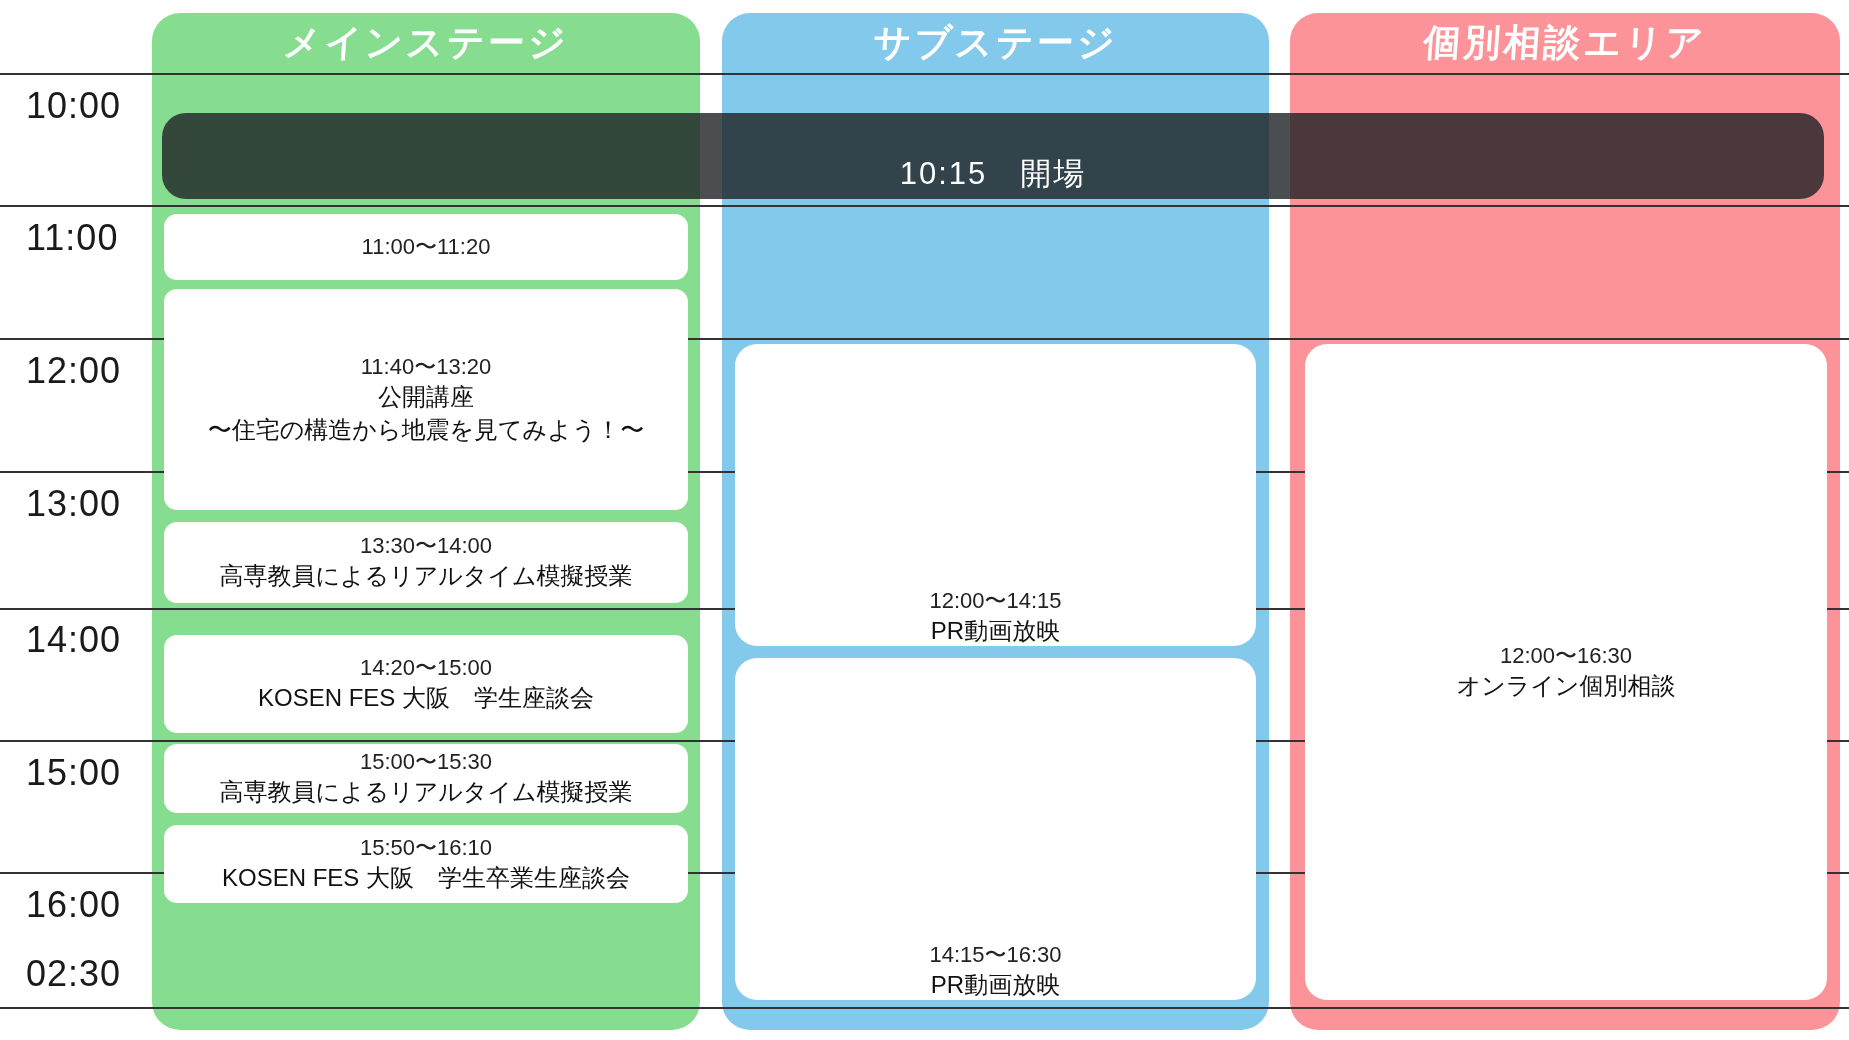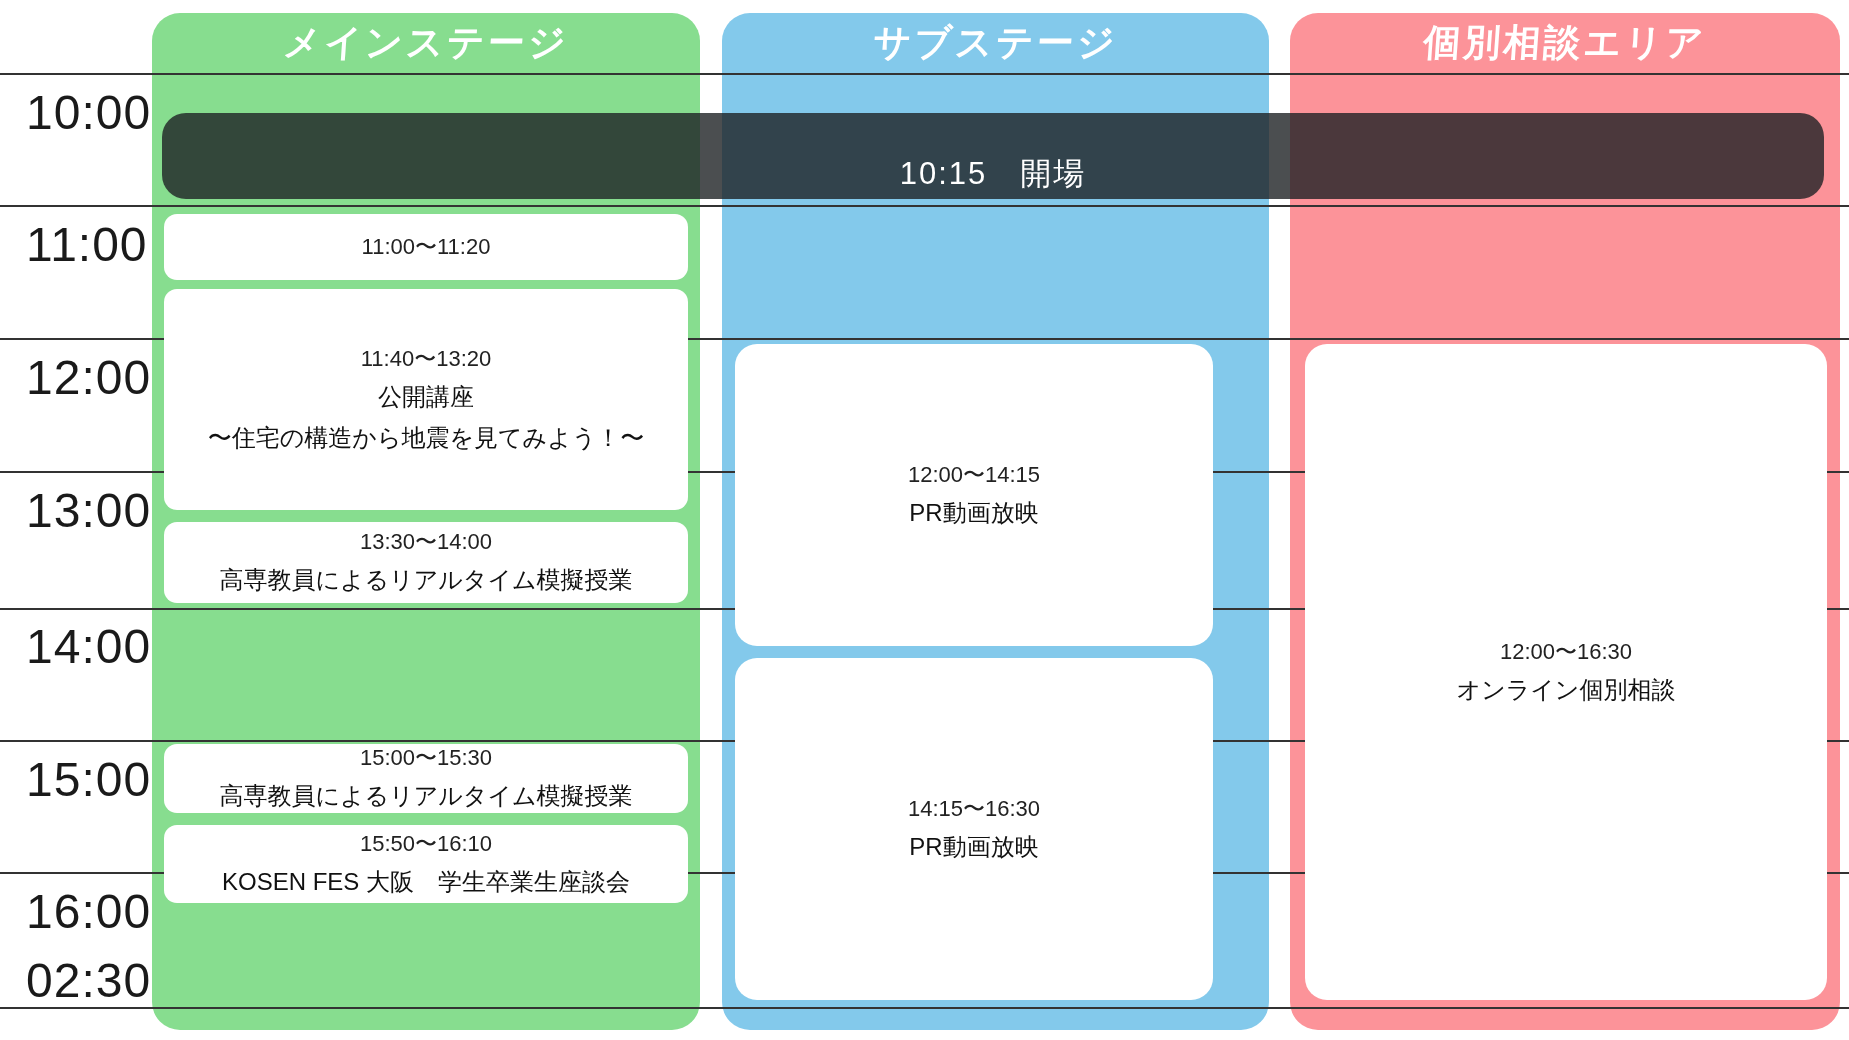--- a/index.html
+++ b/index.html
@@ -2,43 +2,43 @@
 <html><head>
 <meta charset="utf-8">
 <style>
   html,body{margin:0;padding:0;background:#fff;}
   #stage{
     position:relative;width:1849px;height:1040px;background:#ffffff;overflow:hidden;
     font-family:"Liberation Sans","DejaVu Sans",sans-serif;color:#1a1a1a;
   }
   .gridline{position:absolute;left:0;width:1849px;height:2px;background:#333;z-index:2;}
   .time-label{
-    position:absolute;left:26px;width:120px;font-size:48px;letter-spacing:1px;
+    position:absolute;left:26px;width:120px;font-size:36px;letter-spacing:1px;
     color:#1a1a1a;z-index:2;white-space:nowrap;
   }
   .col{position:absolute;top:13px;height:1017px;border-radius:28px;z-index:1;}
   .col-main{left:152px;width:548px;background:#87dd8f;}
   .col-sub{left:722px;width:547px;background:#83c9eb;}
   .col-consult{left:1290px;width:550px;background:#fc9399;}
   .col-header{
     position:absolute;top:0;left:0;right:0;height:60px;display:flex;align-items:center;justify-content:center;
     color:#ffffff;font-size:37px;font-weight:700;letter-spacing:3px;white-space:nowrap;
     transform:skewX(-4deg);
   }
   .banner{
     position:absolute;left:162px;top:113px;width:1662px;height:86px;border-radius:24px;
     background:rgba(30,34,36,0.8);z-index:4;display:flex;align-items:center;justify-content:center;
   }
   .banner-label{color:#ffffff;font-size:31px;letter-spacing:2px;white-space:nowrap;margin-top:36px;}
   .ev{
     position:absolute;background:#ffffff;z-index:3;display:flex;flex-direction:column;
-    align-items:center;justify-content:center;gap:12px;text-align:center;
+    align-items:center;justify-content:center;gap:4px;text-align:center;
   }
   .ev-main{left:164px;width:524px;border-radius:13px;}
-  .ev-sub{left:735px;width:478px;border-radius:22px;}
+  .ev-sub{left:735px;width:521px;border-radius:22px;justify-content:flex-end;}
   .ev-consult{left:1305px;width:522px;border-radius:22px;}
   .ev .t{font-size:22px;color:#222;line-height:1.1;white-space:nowrap;}
   .ev .n{font-size:24px;color:#111;line-height:1.2;white-space:nowrap;}
 </style>
 </head>
 <body>
 
 <div id="stage">
 
   <div class="col col-main">
@@ -78,20 +78,24 @@
   </div>
   <div class="ev ev-main" style="top:289px;height:221px">
     <div class="t">11:40〜13:20</div>
     <div class="n">公開講座</div>
     <div class="n">〜住宅の構造から地震を見てみよう！〜</div>
   </div>
   <div class="ev ev-main" style="top:522px;height:81px">
     <div class="t">13:30〜14:00</div>
     <div class="n">高専教員によるリアルタイム模擬授業</div>
   </div>
+  <div class="ev ev-main" style="top:635px;height:98px">
+    <div class="t">14:20〜15:00</div>
+    <div class="n">KOSEN FES 大阪　学生座談会</div>
+  </div>
   <div class="ev ev-main" style="top:744px;height:69px">
     <div class="t">15:00〜15:30</div>
     <div class="n">高専教員によるリアルタイム模擬授業</div>
   </div>
   <div class="ev ev-main" style="top:825px;height:78px">
     <div class="t">15:50〜16:10</div>
     <div class="n">KOSEN FES 大阪　学生卒業生座談会</div>
   </div>
 
   <div class="ev ev-sub" style="top:344px;height:302px">

